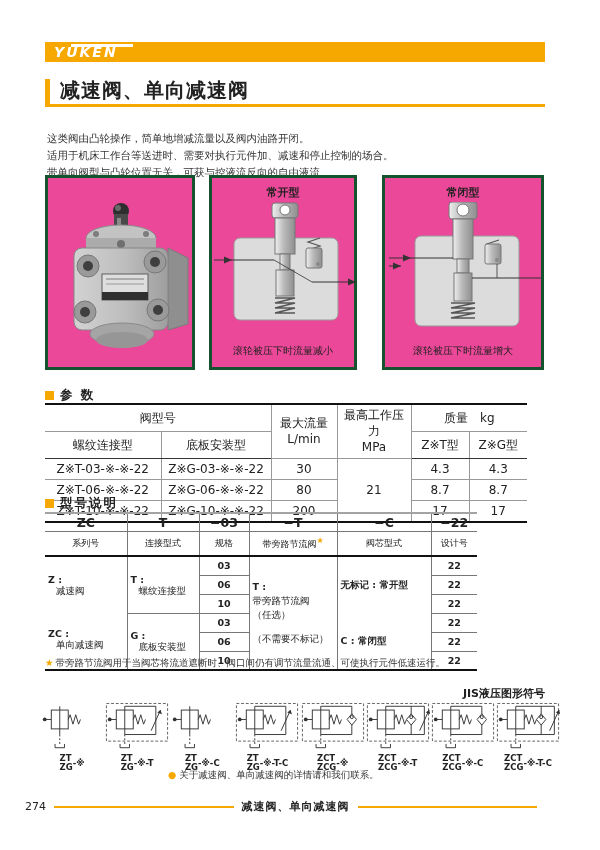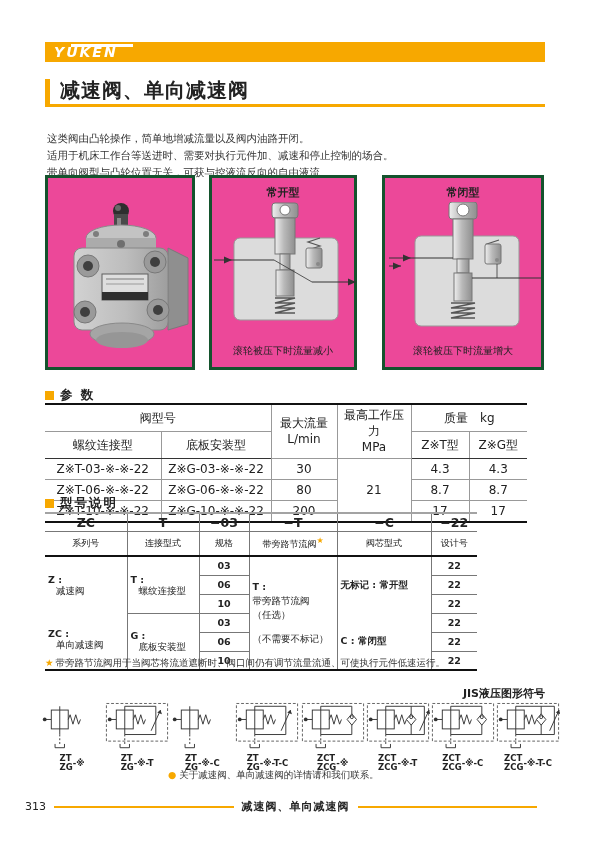--- a/index.html
+++ b/index.html
@@ -571,19 +571,19 @@
         <span>-※-T-C</span>
       </div>
     </div>
   </div>
 
   <div class="contact">
     <span class="dot">●</span><span>关于减速阀、单向减速阀的详情请和我们联系。</span>
   </div>
 
   <div class="footer">
-    <span class="pageno">313</span>
+    <span class="pageno">274</span>
     <span class="fline"></span>
     <span class="ftitle">减速阀、单向减速阀</span>
     <span class="fline"></span>
   </div>
 
 </div>
 
 </body></html>

